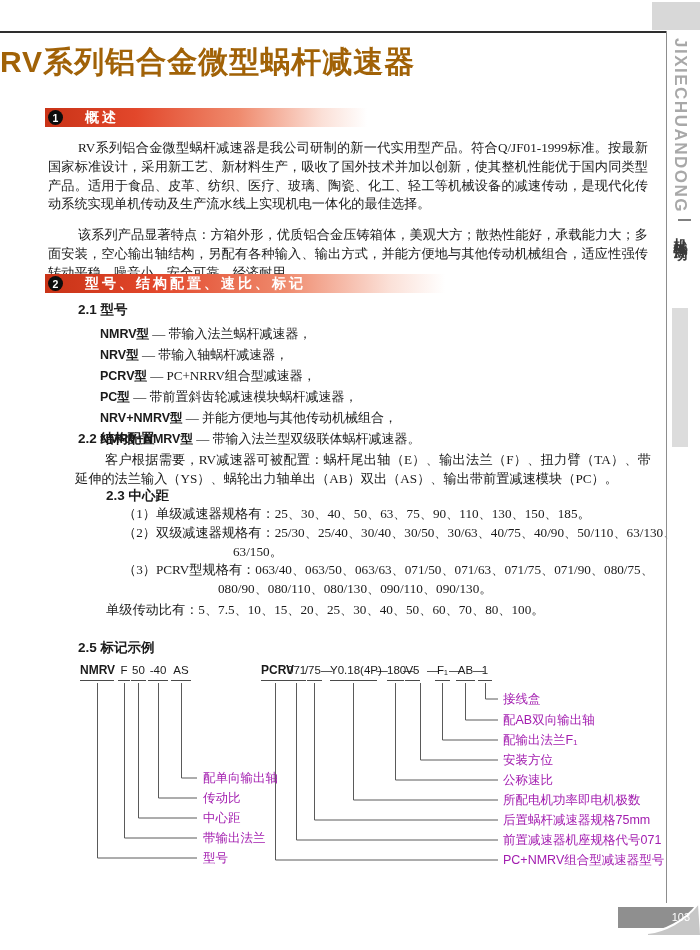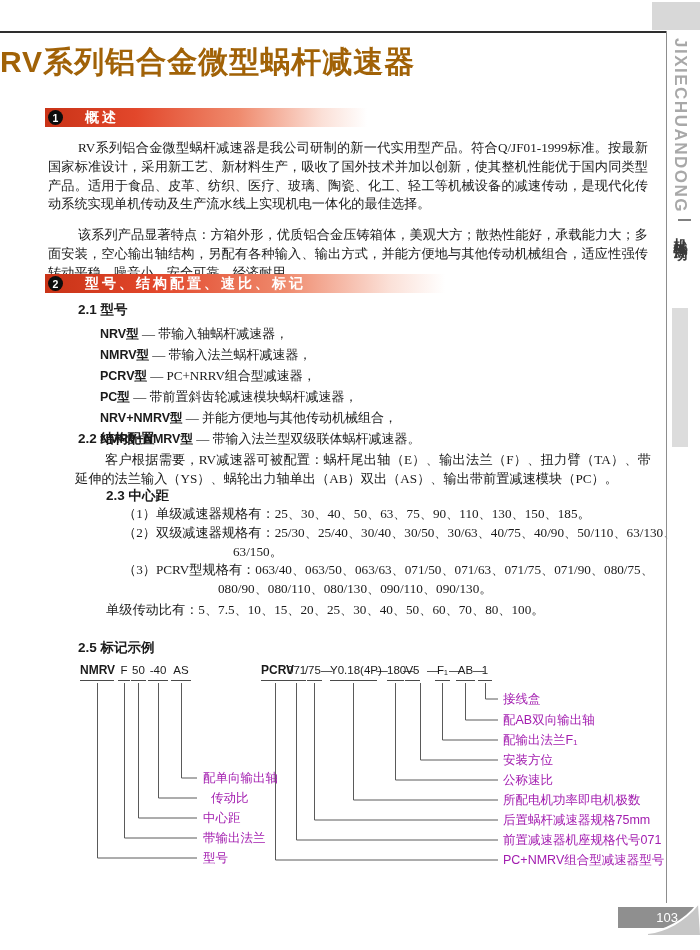--- a/index.html
+++ b/index.html
@@ -58,21 +58,21 @@
   .sb-box1{left:652px;top:2px;width:48px;height:28px;background:#d8d8d8;}
   .sb-brand{left:670px;top:38px;writing-mode:vertical-rl;font-weight:bold;font-size:17px;
     color:#a8a8a8;letter-spacing:1.5px;white-space:nowrap;}
   .sb-dash{left:678px;top:219px;width:13px;height:2px;background:#808080;}
   .sb-cat{left:672px;top:227px;writing-mode:vertical-rl;font-weight:bold;font-size:14px;
     color:#3a3a3a;letter-spacing:3px;white-space:nowrap;}
   .sb-box2{left:672px;top:308px;width:16px;height:139px;background:#dcdcdc;}
   
   .pn-box{left:618px;top:907px;width:79px;height:21px;background:#8f8f8f;}
   .pn-text{left:618px;top:907px;width:60px;height:27px;line-height:21px;color:#ffffff;
-    text-align:right;font-size:13px;}
+    text-align:right;font-size:11px;padding-left:12px;}
 </style>
 </head>
 <body>
 
 <div class="abs rule-top"></div>
 <div class="abs page-title">RV系列铝合金微型蜗杆减速器</div>
 
 <div class="abs sec-bar" id="bar1">
   <span class="sec-num">1</span>
   <span class="sec-title">概述</span>
@@ -82,22 +82,22 @@
 <p class="para" id="p2">该系列产品显著特点：方箱外形，优质铝合金压铸箱体，美观大方；散热性能好，承载能力大；多面安装，空心输出轴结构，另配有各种输入、输出方式，并能方便地与其他传动机械组合，适应性强传转动平稳，噪音小，安全可靠、经济耐用。</p>
 
 <div class="abs sec-bar" id="bar2">
   <span class="sec-num">2</span>
   <span class="sec-title">型号、结构配置、速比、标记</span>
 </div>
 
 <div class="abs" id="s21">
   <div class="subhead">2.1 型号</div>
   <div class="model-list">
+    <div class="model-item"><b>NMRV型</b><span> — 带输入法兰蜗杆减速器，</span></div>
     <div class="model-item"><b>NRV型</b><span> — 带输入轴蜗杆减速器，</span></div>
-    <div class="model-item"><b>NMRV型</b><span> — 带输入法兰蜗杆减速器，</span></div>
     <div class="model-item"><b>PCRV型</b><span> — PC+NRRV组合型减速器，</span></div>
     <div class="model-item"><b>PC型</b><span> — 带前置斜齿轮减速模块蜗杆减速器，</span></div>
     <div class="model-item"><b>NRV+NMRV型</b><span> — 并能方便地与其他传动机械组合，</span></div>
     <div class="model-item"><b>NMRV+NMRV型</b><span> — 带输入法兰型双级联体蜗杆减速器。</span></div>
   </div>
 </div>
 
 <div class="abs" id="s22">
   <div class="subhead">2.2 结构配置</div>
   <div class="body-serif">客户根据需要，RV减速器可被配置：蜗杆尾出轴（E）、输出法兰（F）、扭力臂（TA）、带延伸的法兰输入（YS）、蜗轮出力轴单出（AB）双出（AS）、输出带前置减速模块（PC）。</div>
@@ -155,21 +155,21 @@
   <span class="tok" style="left:403px;width:11px;">—</span>
   <span class="tok u" style="left:405px;width:15px;">V5</span>
   <span class="tok" style="left:427px;width:9px;">—</span>
   <span class="tok u" style="left:435px;width:15px;">F₁</span>
   <span class="tok" style="left:449px;width:8px;">—</span>
   <span class="tok u" style="left:456px;width:19px;">AB</span>
   <span class="tok" style="left:473px;width:7px;">—</span>
   <span class="tok u" style="left:478px;width:14px;">1</span>
 
   <div class="dlabel" style="left:203px;top:771px;">配单向输出轴</div>
-  <div class="dlabel" style="left:211px;top:791px;">传动比</div>
+  <div class="dlabel" style="left:203px;top:791px;">传动比</div>
   <div class="dlabel" style="left:203px;top:811px;">中心距</div>
   <div class="dlabel" style="left:203px;top:831px;">带输出法兰</div>
   <div class="dlabel" style="left:203px;top:851px;">型号</div>
 
   <div class="dlabel" style="left:503px;top:692px;">接线盒</div>
   <div class="dlabel" style="left:503px;top:713px;">配AB双向输出轴</div>
   <div class="dlabel" style="left:503px;top:733px;">配输出法兰F₁</div>
   <div class="dlabel" style="left:503px;top:753px;">安装方位</div>
   <div class="dlabel" style="left:503px;top:773px;">公称速比</div>
   <div class="dlabel" style="left:503px;top:793px;">所配电机功率即电机极数</div>

